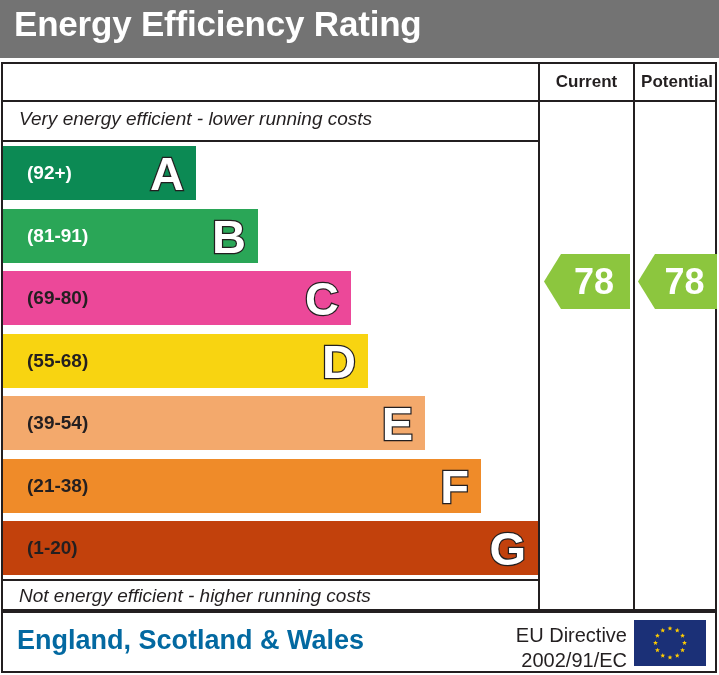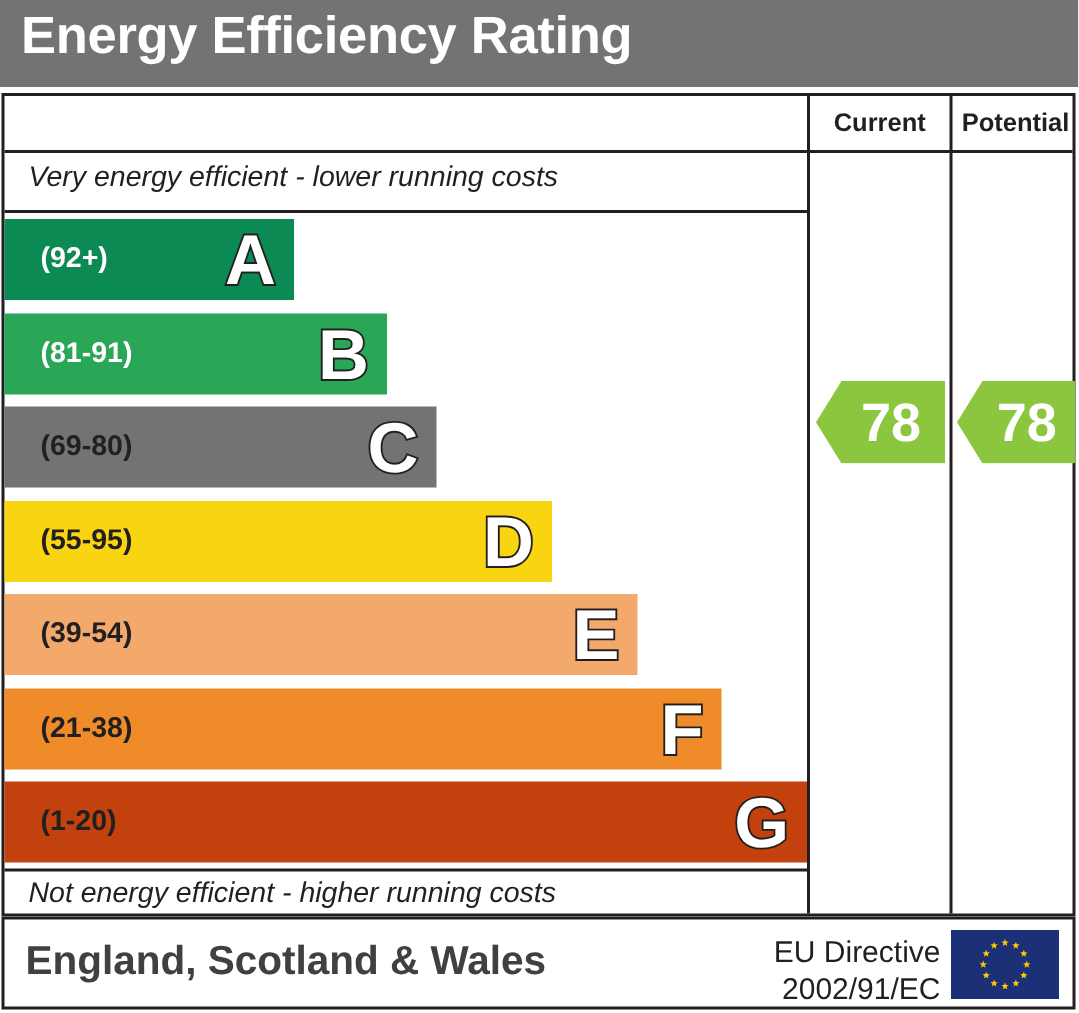--- a/index.html
+++ b/index.html
@@ -176,21 +176,21 @@
     border: 2px solid #231f20;
     box-sizing: border-box;
     background: #ffffff;
   }
   .footer-title {
     position: absolute;
     left: 14px;
     top: 12px;
     font-size: 27px;
     font-weight: bold;
-    color: #404040;
+    color: #0369a1;
     white-space: nowrap;
   }
   .eu-text {
     position: absolute;
     right: 88px;
     top: 10px;
     text-align: right;
     font-size: 20px;
     color: #231f20;
     line-height: 1.25;
@@ -228,26 +228,26 @@
 
     <div class="bands" id="bands">
         <div class="band" style="top: 6px; width: 193px; background: rgb(12, 138, 84);">
           <div class="range" style="color: rgb(255, 255, 255);">(92+)</div>
           <div class="letter">A</div>
         </div>
         <div class="band" style="top: 68.5px; width: 255px; background: rgb(42, 166, 87);">
           <div class="range" style="color: rgb(255, 255, 255);">(81-91)</div>
           <div class="letter">B</div>
         </div>
-        <div class="band" style="top: 131px; width: 288px; background: #737373;">
+        <div class="band" style="top: 131px; width: 348px; background: #ec4899;">
           <div class="range" style="color: rgb(35, 31, 32);">(69-80)</div>
           <div class="letter">C</div>
         </div>
         <div class="band" style="top: 193.5px; width: 365px; background: rgb(248, 212, 17);">
-          <div class="range" style="color: rgb(35, 31, 32);">(55-95)</div>
+          <div class="range" style="color: rgb(35, 31, 32);">(55-68)</div>
           <div class="letter">D</div>
         </div>
         <div class="band" style="top: 256px; width: 422px; background: rgb(243, 169, 108);">
           <div class="range" style="color: rgb(35, 31, 32);">(39-54)</div>
           <div class="letter">E</div>
         </div>
         <div class="band" style="top: 318.5px; width: 478px; background: rgb(239, 139, 41);">
           <div class="range" style="color: rgb(35, 31, 32);">(21-38)</div>
           <div class="letter">F</div>
         </div>

